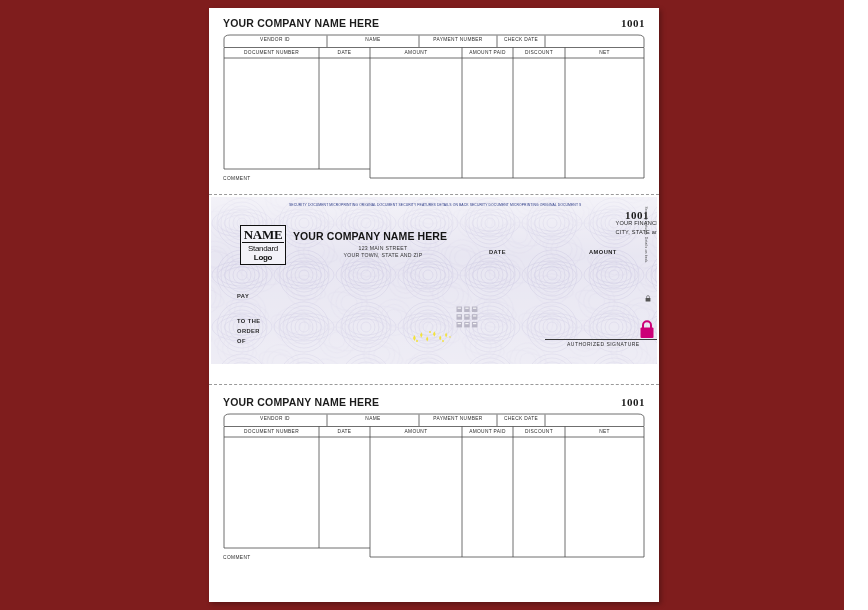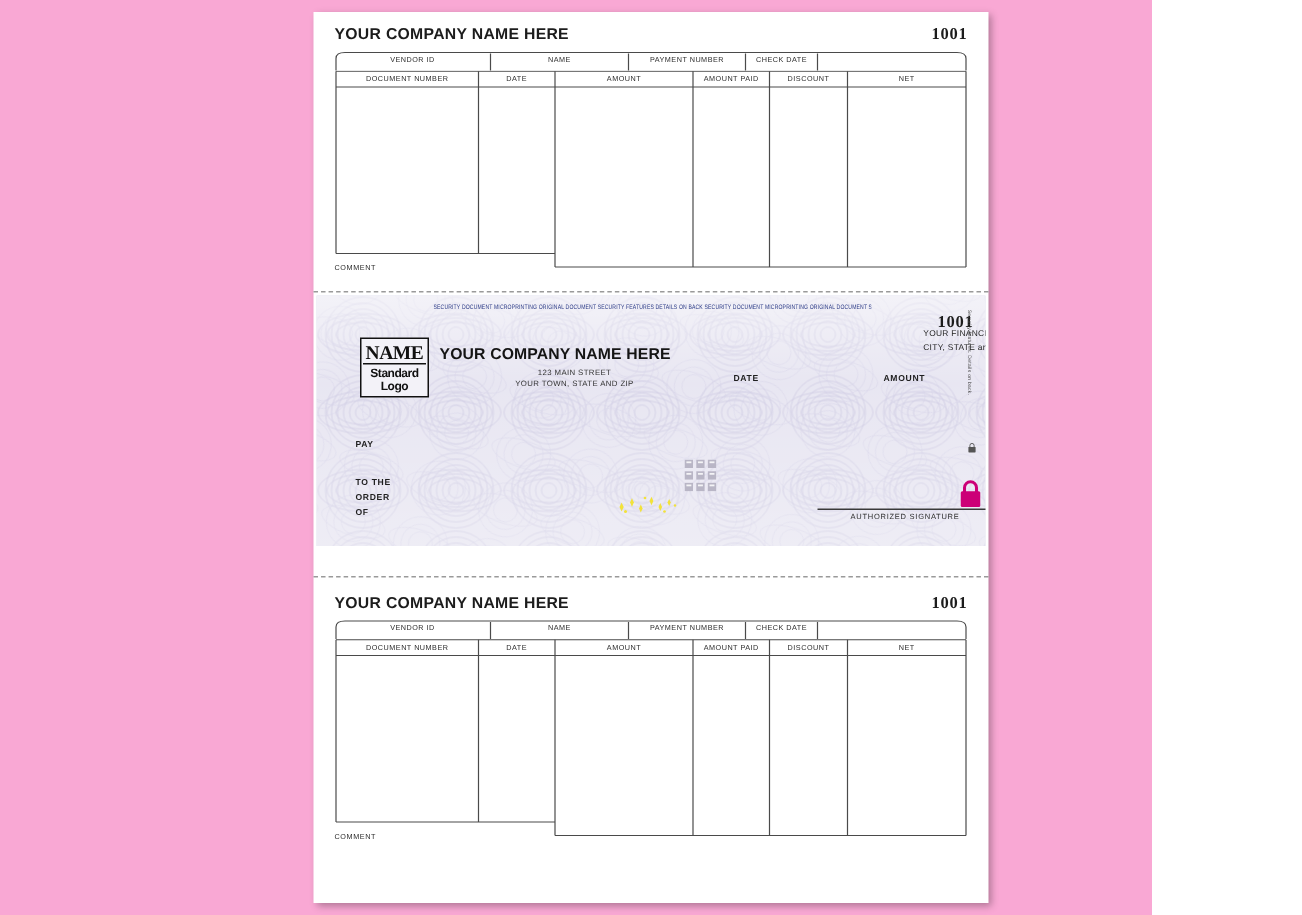--- a/index.html
+++ b/index.html
@@ -2,22 +2,22 @@
 <html><head>
 <meta charset="utf-8">
 <style>
   html, body {
     margin: 0; padding: 0;
     background: #ffffff;
     font-family: "Liberation Sans", sans-serif;
   }
   #page {
     position: relative;
-    width: 768px; height: 610px;
-    background: #f9a8d4;
+    width: 844px; height: 610px;
+    background: #7f1d1d;
     overflow: hidden;
   }
   
   #sheet {
     position: absolute;
     left: 209px; top: 8px;
     width: 450px; height: 594px;
     background: #ffffff;
     box-shadow: 2px 2px 5px rgba(0,0,0,0.30);
   }
@@ -96,21 +96,21 @@
     border: 1.6px solid #111; background: #f3f2f8;
     display: flex; flex-direction: column;
     align-items: center; justify-content: center;
     line-height: 1;
   }
   #logo-box .l1 {
     font-size: 13px; font-weight: bold; color: #111;
     letter-spacing: -0.3px; font-family: "Liberation Serif", serif;
     border-bottom: 1.3px solid #111; padding: 0 2px 1px 2px; margin-bottom: 1.5px;
   }
-  #logo-box .l2 { font-size: 8px; font-weight: bold; color: #111; letter-spacing: -.3px; text-align: center; }
+  #logo-box .l2 { font-size: 8px; font-weight: normal; color: #111; letter-spacing: -.3px; text-align: center; }
   #logo-box .l3 { font-size: 8px; font-weight: bold; color: #111; letter-spacing: -.3px; margin-top: 1px; }
 
   #payer {
     position: absolute; left: 82px; top: 33px; width: 180px;
   }
   #payer .pname {
     font-size: 10.5px; font-weight: bold; color: #141414;
     letter-spacing: .1px; white-space: nowrap;
   }
   #payer .paddr {

